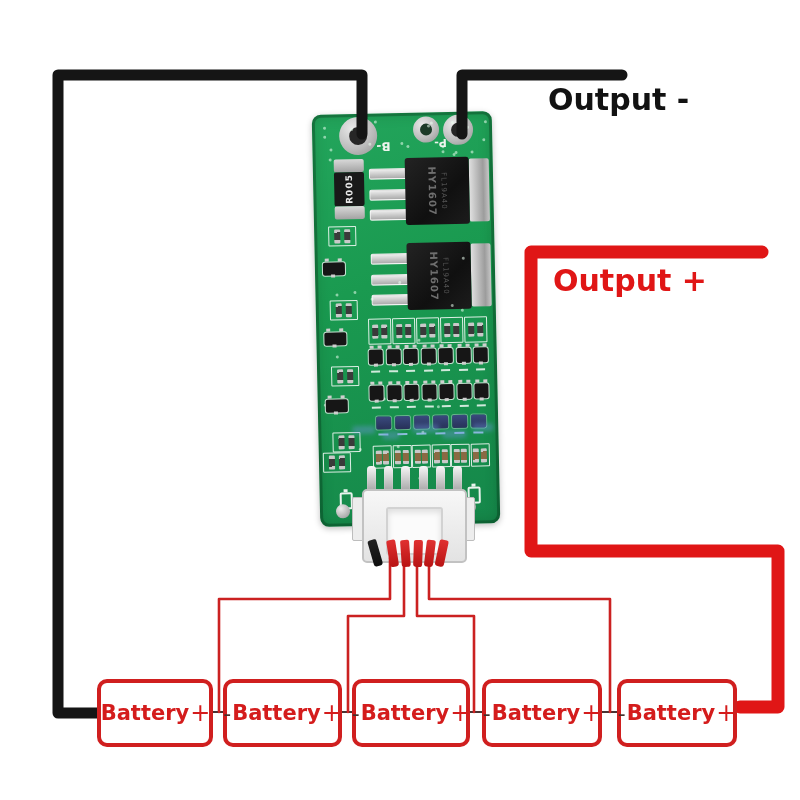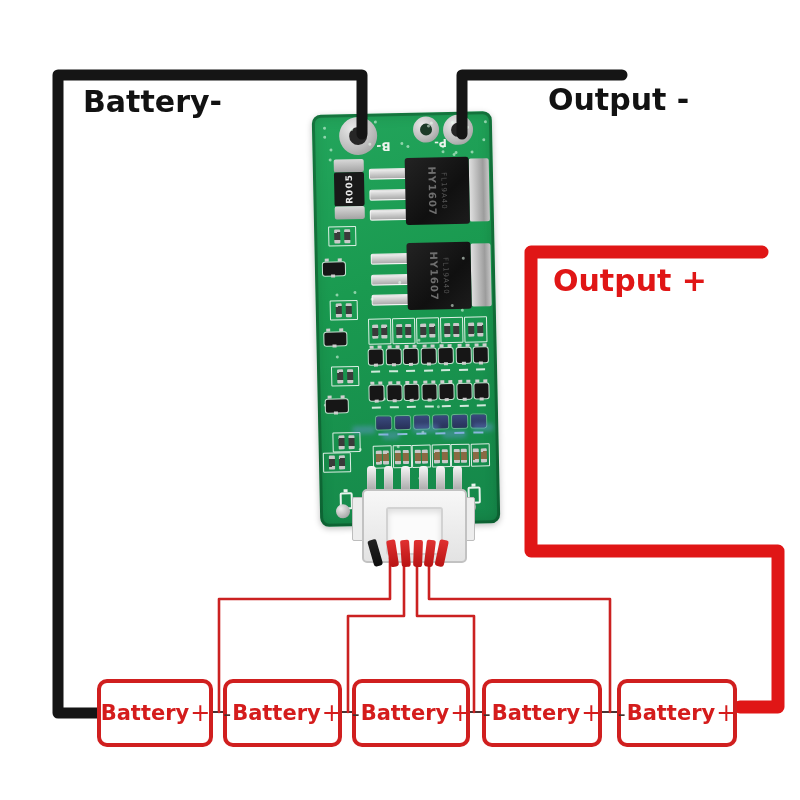--- a/index.html
+++ b/index.html
@@ -378,21 +378,20 @@
 
   <div id="stubs" class="abs">
       <div class="stub black" style="left: 367px; top: 540px; transform: rotate(-16deg);"></div>
       <div class="stub red" style="left: 386px; top: 540px; transform: rotate(-9deg);"></div>
       <div class="stub red" style="left: 400px; top: 540px; transform: rotate(-4deg);"></div>
       <div class="stub red" style="left: 414px; top: 540px; transform: rotate(2deg);"></div>
       <div class="stub red" style="left: 427px; top: 540px; transform: rotate(7deg);"></div>
       <div class="stub red" style="left: 440px; top: 540px; transform: rotate(12deg);"></div>
     </div>
 
-  <div class="lbl" style="left:83px;top:84px;">Battery-</div>
   <div class="lbl" style="left:548px;top:82px;">Output -</div>
   <div class="lbl red" style="left:553px;top:263px;">Output +</div>
 
   <div class="batt" style="left:97px;width:108px;">
     <span class="minus"></span>
       <span class="name">Battery</span>
       <span class="plus">+</span>
   </div>
   <div class="batt" style="left:223px;width:111px;">
     <span class="minus">-</span>

